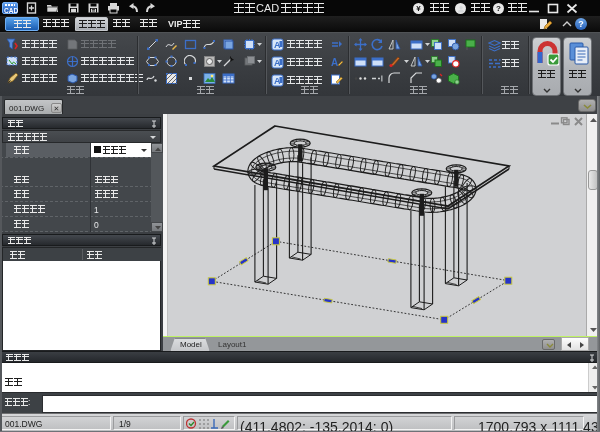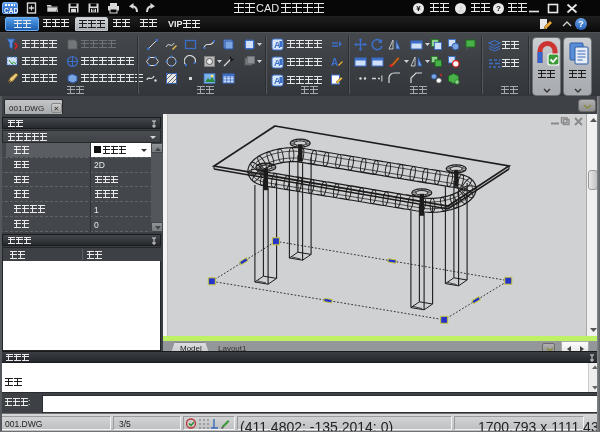--- a/index.html
+++ b/index.html
@@ -532,28 +532,20 @@
           <div class="abs" style="left:91px;top:0px;width:60px;height:14px;background:#fff"></div>
           <div class="abs row tb" style="left:94px;top:3px">
             <span style="display:inline-block;width:7px;height:7px;background:#111;margin-right:1px"></span>
             <i class="z s8"></i>
             <i class="z s8"></i>
             <i class="z s8"></i>
           </div>
           <svg class="abs" style="left:140px;top:5px" width="8" height="5" viewBox="0 0 8 5">
             <path d="M1 1l3 3 3-3" fill="#333"></path>
           </svg>
-        </div>
-        <div class="abs" style="left:0;top:14.8px;width:163px;height:14.8px;border-bottom:1px dashed #606468">
-          <div class="abs" style="left:6px;top:0;width:85px;height:14px;background:transparent"></div>
-          <div class="abs row tw" style="left:13px;top:3px">
-            <i class="z s8"></i>
-            <i class="z s8"></i>
-          </div>
-          <span class="abs" style="left:94px;top:2.5px;font-size:8.5px;color:#e6e7e9">2D</span>
         </div>
         <div class="abs" style="left:0;top:29.6px;width:163px;height:14.8px;border-bottom:1px dashed #606468">
           <div class="abs" style="left:6px;top:0;width:85px;height:14px;background:transparent"></div>
           <div class="abs row tw" style="left:13px;top:3px">
             <i class="z s8"></i>
             <i class="z s8"></i>
           </div>
           <div class="abs row tw" style="left:94px;top:3px">
             <i class="z s8"></i>
             <i class="z s8"></i>
@@ -789,21 +781,21 @@
             <path d="M0 5l3.5-4L7 5z" fill="#555"></path>
           </svg>
         </div>
         <div class="abs" style="left:1px;top:56px;width:10px;height:20px;background:linear-gradient(90deg,#e8e8e8,#c2c2c2);border:1px solid #999;border-radius:3px"></div>
         <div class="abs" style="left:0;top:211px;width:13px;height:11px">
           <svg class="abs" style="left:3px;top:3px" width="7" height="5" viewBox="0 0 7 5">
             <path d="M0 0l3.5 4L7 0z" fill="#555"></path>
           </svg>
         </div>
       </div>
-      <div class="abs" style="left:0;top:222px;width:437px;height:15px;background:#94979a;border-top:5px solid #bef264">
+      <div class="abs" style="left:0;top:222px;width:437px;height:15px;background:#94979a;border-top:1px solid #bef264">
         <div class="abs" style="left:7px;top:1px;width:40px;height:14px;background:linear-gradient(#dcdee0,#c3c5c8);clip-path:polygon(12% 0,88% 0,100% 100%,0 100%);box-shadow:inset 0 0 0 1px #85888c"></div>
         <span class="abs" style="left:17px;top:3px;font-size:8px;color:#222">Model</span>
         <span class="abs" style="left:55px;top:3px;font-size:8px;color:#333">Layout1</span>
         <div class="abs" style="left:379px;top:2px;width:13px;height:11px;background:linear-gradient(#b0b0b0,#8f8f8f);border:1px solid #6a6a6a;border-radius:2px">
           <svg class="abs" style="left:2.5px;top:3px" width="8" height="5" viewBox="0 0 8 5">
             <path d="M1 1l3 3 3-3" fill="none" stroke="#8a8a3a" stroke-width="1.4"></path>
           </svg>
         </div>
         <div class="abs" style="left:398px;top:0;width:28px;height:14px;background:linear-gradient(#fdfdfd,#e2e2e2);border:1px solid #aaa">
           <svg class="abs" style="left:4px;top:4px" width="6" height="6" viewBox="0 0 6 6">
@@ -848,21 +840,21 @@
       </div>
       <div class="abs" style="left:42px;top:1.5px;width:556px;height:18px;background:#fff;border:1px solid #2c2e31"></div>
     </div>
     <div class="abs" style="left:0;top:413px;width:600px;height:19px;background:linear-gradient(#d6d7d9,#bbbcbe);border-top:1px solid #6e6f71">
       <div class="abs" style="left:1px;top:2px;width:110px;height:14px;border:1px solid #9a9b9d;border-right-color:#f4f4f4;border-bottom-color:#f4f4f4"></div>
       <div class="abs" style="left:113px;top:2px;width:68px;height:14px;border:1px solid #9a9b9d;border-right-color:#f4f4f4;border-bottom-color:#f4f4f4"></div>
       <div class="abs" style="left:183px;top:2px;width:52px;height:14px;border:1px solid #9a9b9d;border-right-color:#f4f4f4;border-bottom-color:#f4f4f4"></div>
       <div class="abs" style="left:237px;top:2px;width:215px;height:14px;border:1px solid #9a9b9d;border-right-color:#f4f4f4;border-bottom-color:#f4f4f4"></div>
       <div class="abs" style="left:454px;top:2px;width:130px;height:14px;border:1px solid #9a9b9d;border-right-color:#f4f4f4;border-bottom-color:#f4f4f4"></div>
       <span class="abs" style="left:5px;top:5px;font-size:8.5px;color:#222">001.DWG</span>
-      <span class="abs" style="left:119px;top:5px;font-size:8.5px;color:#222">3/5</span>
+      <span class="abs" style="left:119px;top:5px;font-size:8.5px;color:#222">1/9</span>
       <svg class="abs" style="left:186px;top:3px" width="46" height="13" viewBox="0 0 46 13">
         <circle cx="5" cy="6.5" r="4.5" fill="none" stroke="#b33" stroke-width="1.3"></circle>
         <path d="M3 6.5l2 2 3-3.5" stroke="#2a8a2a" stroke-width="1.3" fill="none"></path>
         <g fill="#666">
           <circle cx="14" cy="3" r="0.8"></circle>
           <circle cx="18" cy="3" r="0.8"></circle>
           <circle cx="22" cy="3" r="0.8"></circle>
           <circle cx="14" cy="7" r="0.8"></circle>
           <circle cx="18" cy="7" r="0.8"></circle>
           <circle cx="22" cy="7" r="0.8"></circle>

